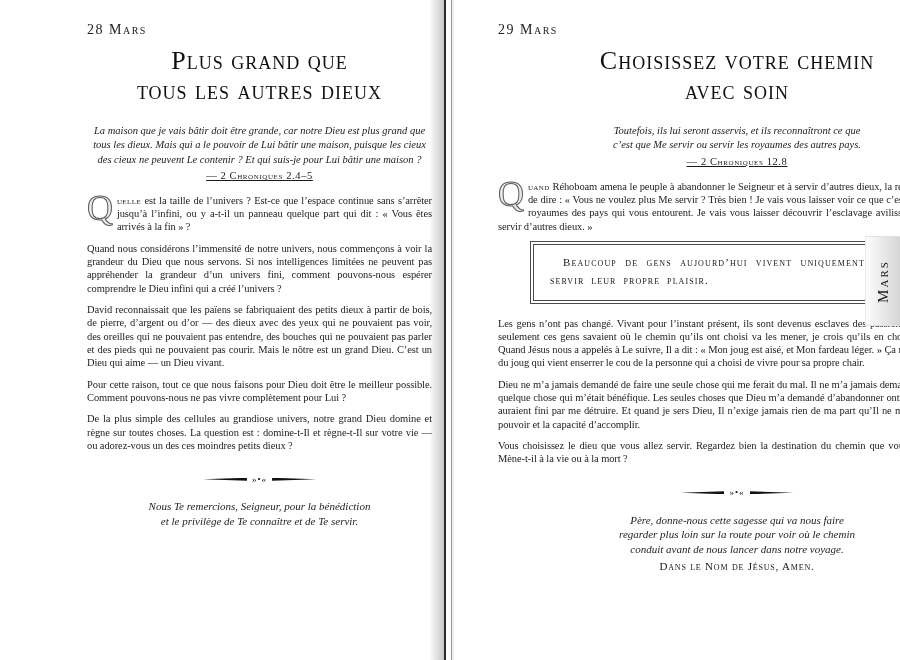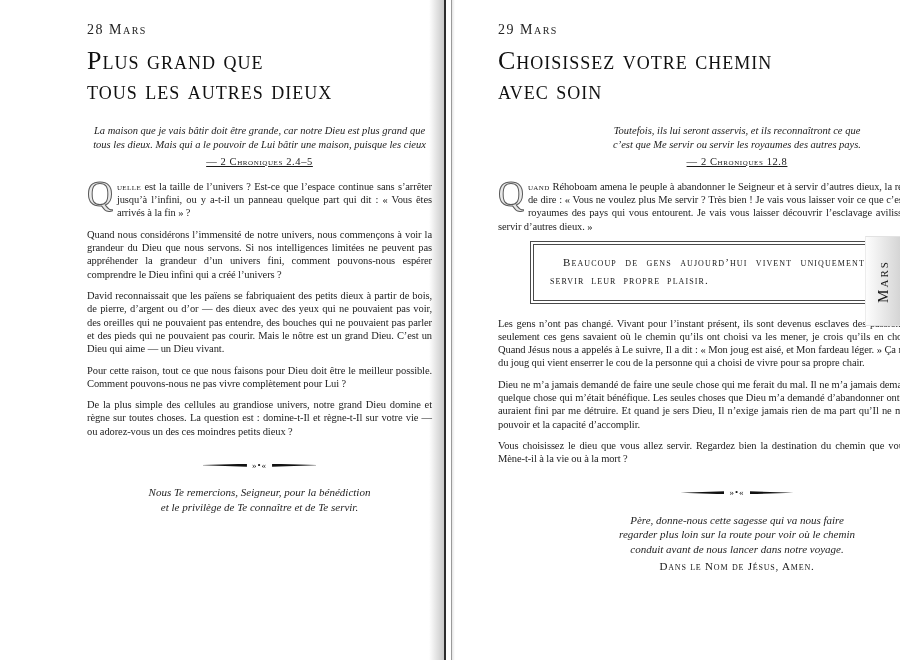--- a/index.html
+++ b/index.html
@@ -12,21 +12,21 @@
   .page-left{left:0;width:447px;}
   .page-right{left:453px;width:537px;}
   .page-inner{padding-top:22px;}
   .page-left .page-inner{padding-left:87px;padding-right:15px;}
   .page-right .page-inner{padding-left:45px;padding-right:14px;}
 
   .date-heading{
     font-variant:small-caps;font-size:14px;letter-spacing:1.5px;color:#222;
   }
   .title{
-    text-align:left;font-variant:small-caps;color:#101010;
+    text-align:center;font-variant:small-caps;color:#101010;
     font-size:26px;line-height:1.17;letter-spacing:1px;margin-top:8px;font-weight:normal;
   }
   .epigraph{margin-top:13px;text-align:center;font-style:italic;font-size:10.5px;line-height:1.35;color:#222;}
   .scripture-ref{
     text-align:center;font-variant:small-caps;font-size:10.5px;letter-spacing:0.6px;margin-top:3px;color:#1a1a1a;text-decoration:underline;
   }
 
   .body-block{margin-top:13px;}
   .body-p{
     margin:0 0 8px 0;font-size:10.5px;line-height:1.27;text-align:justify;
@@ -86,20 +86,21 @@
 <div class="page page-left">
   <div class="page-inner">
     <div class="date-heading">28 Mars</div>
     <h1 class="title">
       <div>Plus grand que</div>
       <div>tous les autres dieux</div>
     </h1>
     <div class="epigraph">
       <div>La maison que je vais bâtir doit être grande, car notre Dieu est plus grand que</div>
       <div>tous les dieux. Mais qui a le pouvoir de Lui bâtir une maison, puisque les cieux</div>
+      <div>des cieux ne peuvent Le contenir ? Et qui suis-je pour Lui bâtir une maison ?</div>
     </div>
     <div class="scripture-ref">— 2 Chroniques 2.4–5</div>
 
     <div class="body-block">
       <p class="body-p"><span class="dropcap">Q</span><span class="sc">uelle</span><span> est la taille de l’univers ? Est-ce que l’espace continue sans s’arrêter jusqu’à l’infini, ou y a-t-il un panneau quelque part qui dit : « Vous êtes arrivés à la fin » ?</span></p>
       <p class="body-p">Quand nous considérons l’immensité de notre univers, nous commençons à voir la grandeur du Dieu que nous servons. Si nos intelligences limitées ne peuvent pas appréhender la grandeur d’un univers fini, comment pouvons-nous espérer comprendre le Dieu infini qui a créé l’univers ?</p>
       <p class="body-p">David reconnaissait que les païens se fabriquaient des petits dieux à partir de bois, de pierre, d’argent ou d’or — des dieux avec des yeux qui ne pouvaient pas voir, des oreilles qui ne pouvaient pas entendre, des bouches qui ne pouvaient pas parler et des pieds qui ne pouvaient pas courir. Mais le nôtre est un grand Dieu. C’est un Dieu qui aime — un Dieu vivant.</p>
     </div>
 
 

